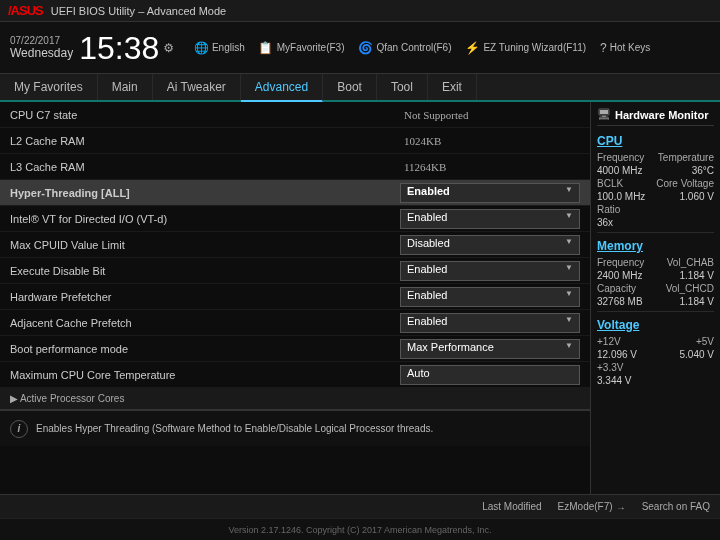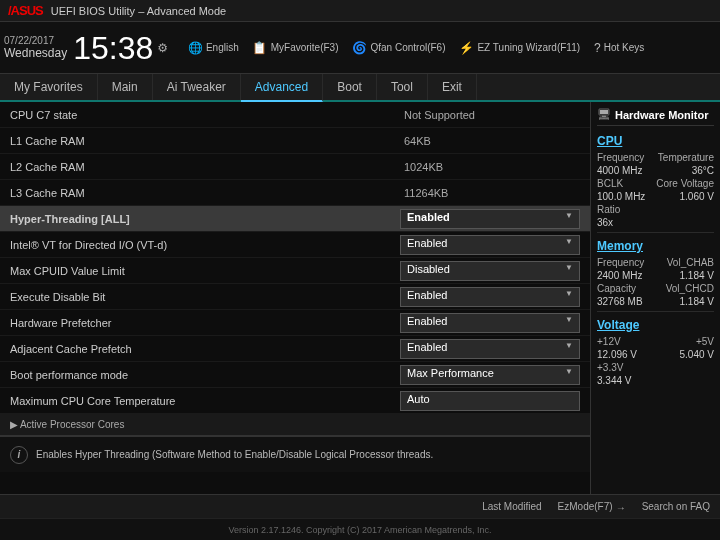--- a/index.html
+++ b/index.html
@@ -33,21 +33,21 @@
       color: #ccc;
       font-size: 11px;
     }
 
     
     #datetime-bar {
       background: #111;
       height: 52px;
       display: flex;
       align-items: center;
-      padding: 0 4px;
+      padding: 0 10px;
       border-bottom: 1px solid #333;
       position: relative;
     }
     #date-block {
       display: flex;
       flex-direction: column;
       margin-right: 6px;
     }
     #date-line { font-size: 10px; color: #aaa; }
     #time-display {
@@ -123,20 +123,21 @@
       flex: 1;
       color: #ccc;
       font-size: 11px;
     }
     .row-value {
       color: #ccc;
       font-size: 11px;
       min-width: 180px;
       text-align: left;
       padding-left: 4px;
+      font-family: Liberation Serif, serif;
     }
     .row-value.plain { color: #aaa; }
 
     .dropdown-value {
       background: #2a2a2a;
       border: 1px solid #555;
       color: #fff;
       font-size: 11px;
       display: flex;
       align-items: flex-start;
@@ -335,24 +336,20 @@
 
 <div id="main-layout">
 
   <div id="content-panel">
 
     <div class="settings-row">
       <span class="row-label">CPU C7 state</span>
       <span class="row-value plain">Not Supported</span>
     </div>
 
-    <div class="settings-row">
-      <span class="row-label">L1 Cache RAM</span>
-      <span class="row-value plain">64KB</span>
-    </div>
 
     <div class="settings-row">
       <span class="row-label">L2 Cache RAM</span>
       <span class="row-value plain">1024KB</span>
     </div>
 
     <div class="settings-row">
       <span class="row-label">L3 Cache RAM</span>
       <span class="row-value plain">11264KB</span>
     </div>

